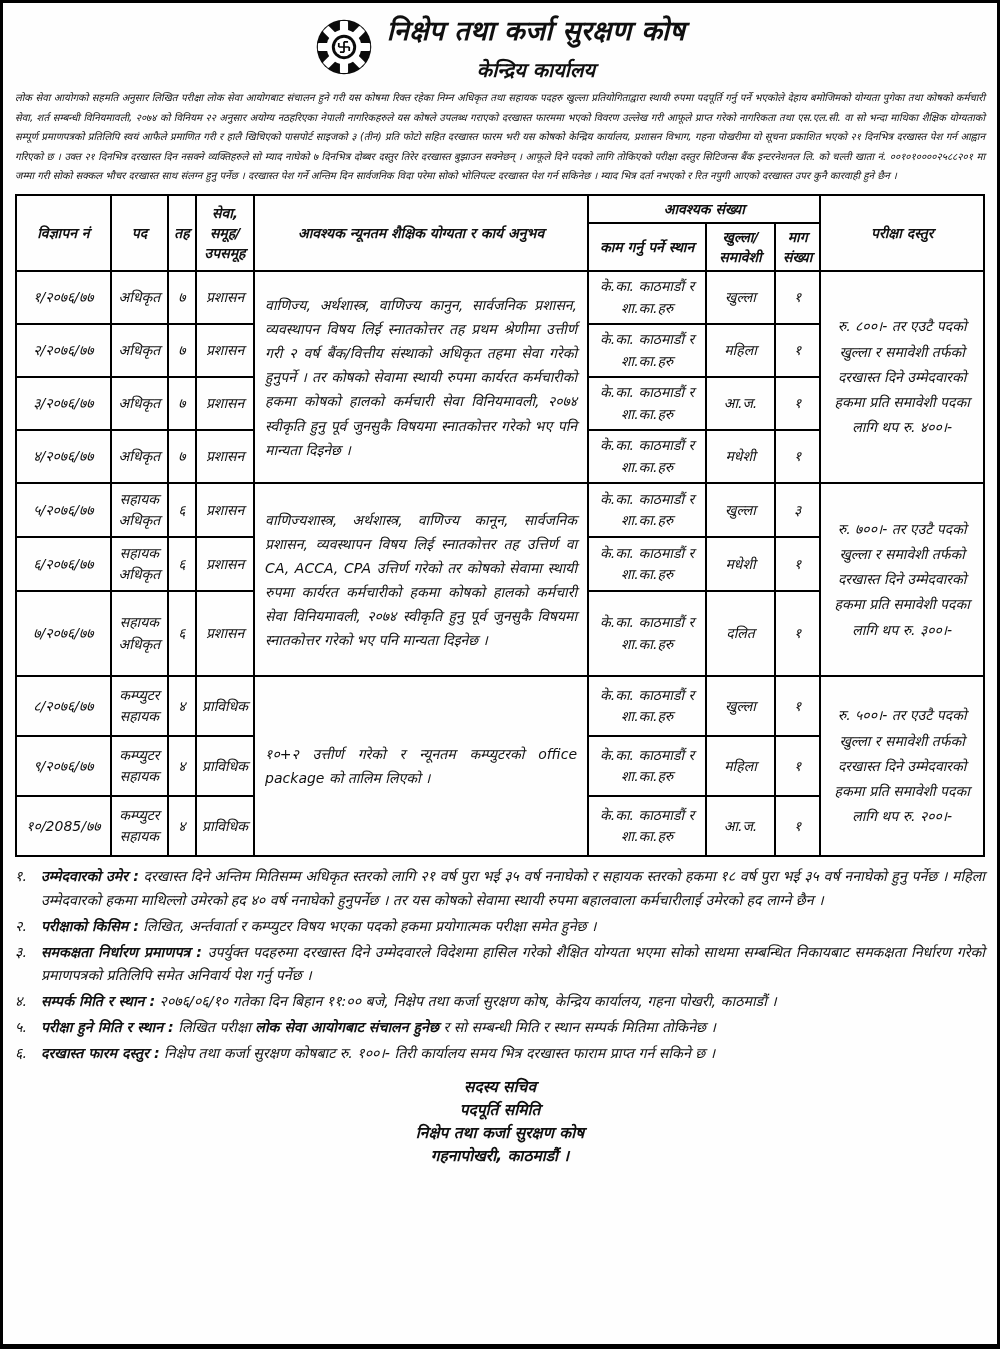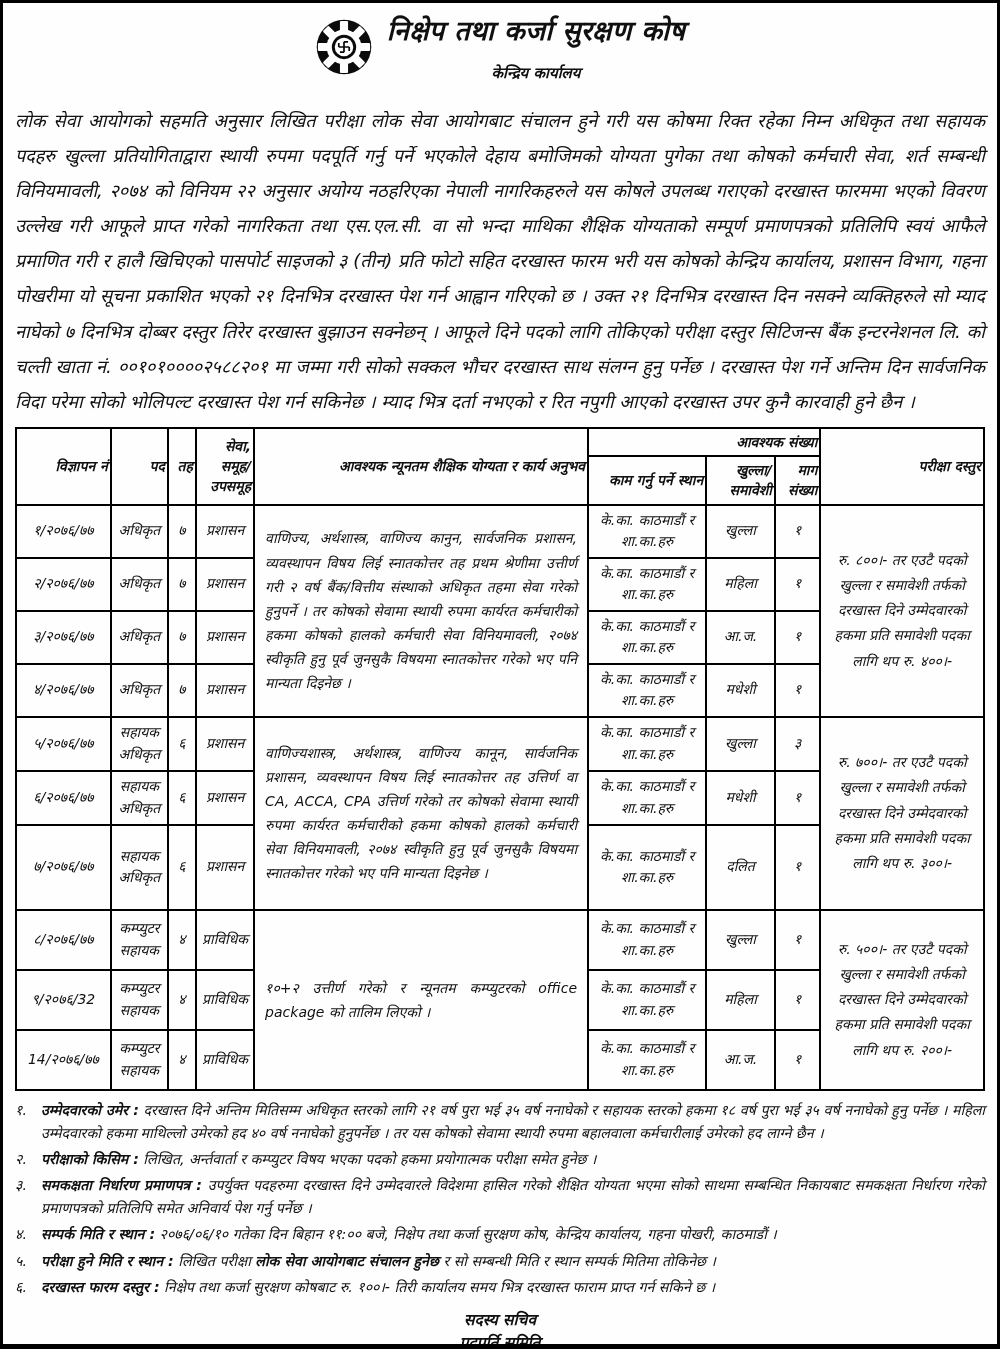--- a/index.html
+++ b/index.html
@@ -7,34 +7,34 @@
     width:1000px; height:1349px; box-sizing:border-box;
     border:3px solid #000; border-bottom:5px solid #000;
     padding:6px 12px 4px 12px;
     font-family:"DejaVu Sans","Liberation Sans",sans-serif;
     color:#101010; background:#fefefe; overflow:hidden;font-style:italic;
   }
   .header { display:flex; justify-content:center; align-items:center; gap:14px; margin-top:2px; }
   .logo svg { width:58px; height:58px; display:block; }
   .titles { text-align:center; }
   .org-name { font-size:27px; font-weight:bold; letter-spacing:.3px; }
-  .office { font-size:15px; font-weight:bold; margin-top:14px; }
+  .office { font-size:20px; font-weight:bold; margin-top:8px; }
   .banner {
     background:#000; color:#fff; text-align:center; font-weight:bold;
     font-size:21.5px; padding:6px 8px 8px; margin:7px 62px 0 62px;
   }
   .pubdate { text-align:center; font-weight:bold; font-size:15px; margin-top:8px; }
-  .intro { font-size:18px; line-height:1.95; text-align:justify; margin-top:21px; }
+  .intro { font-size:10px; line-height:1.95; text-align:justify; margin-top:5px; }
 
   table.vacancy { width:100%; border-collapse:collapse; margin-top:8px; table-layout:fixed; }
   .vacancy th, .vacancy td {
     border:2px solid #000; padding:2px 5px; font-size:14px;
     vertical-align:middle; word-wrap:break-word;
   }
-  .vacancy th { font-weight:bold; text-align:right; line-height:1.45; padding:3px 2px; }
+  .vacancy th { font-weight:bold; text-align:center; line-height:1.45; padding:3px 2px; }
   .vacancy td { text-align:center; line-height:1.55; }
   .vacancy td.qual { text-align:justify; padding:4px 10px; line-height:1.72;margin-left:26px; }
   .vacancy td.fee  { line-height:1.8; padding:14px 8px; }
   tr.ra { height:53px; } tr.rb { height:54px; } tr.rb7 { height:85px; } tr.rc { height:60px; }
 
   .notes { margin-top:8px; font-size:14.2px; }
   .note { display:flex; gap:9px; line-height:1.63; margin-top:3px; }
   .note-num { min-width:17px; }
   .note-body { flex:1; text-align:justify; }
   .note-label, .note-bold { font-weight:bold; }
@@ -180,30 +180,30 @@
         <td>कम्प्युटर सहायक</td>
         <td>४</td>
         <td>प्राविधिक</td>
         <td class="qual" rowspan="3">१०+२ उत्तीर्ण गरेको र न्यूनतम कम्प्युटरको office package को तालिम लिएको ।</td>
         <td>के.का. काठमाडौं र शा.का.हरु</td>
         <td>खुल्ला</td>
         <td>१</td>
         <td class="fee" rowspan="3">रु. ५००।- तर एउटै पदको खुल्ला र समावेशी तर्फको दरखास्त दिने उम्मेदवारको हकमा प्रति समावेशी पदका लागि थप रु. २००।-</td>
       </tr>
       <tr class="rc">
-        <td>९/२०७६/32</td>
+        <td>९/२०७६/७७</td>
         <td>कम्प्युटर सहायक</td>
         <td>४</td>
         <td>प्राविधिक</td>
         <td>के.का. काठमाडौं र शा.का.हरु</td>
         <td>महिला</td>
         <td>१</td>
       </tr>
       <tr class="rc">
-        <td>14/२०७६/७७</td>
+        <td>१०/2085/७७</td>
         <td>कम्प्युटर सहायक</td>
         <td>४</td>
         <td>प्राविधिक</td>
         <td>के.का. काठमाडौं र शा.का.हरु</td>
         <td>आ.ज.</td>
         <td>१</td>
       </tr>
     </tbody>
   </table>
 

